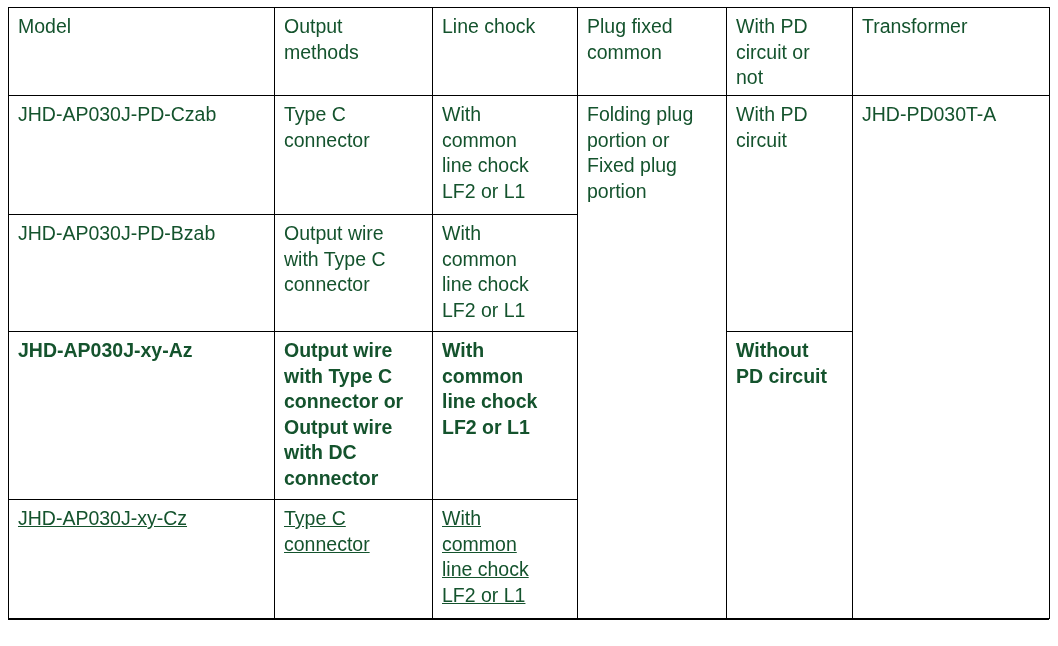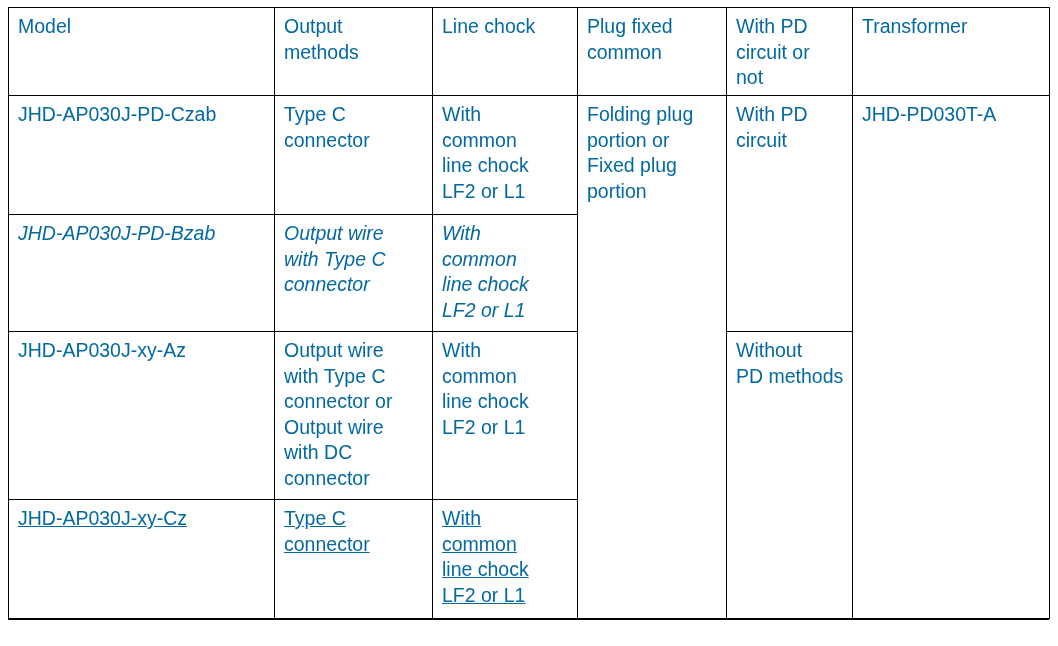--- a/index.html
+++ b/index.html
@@ -29,40 +29,40 @@
     background: #ffffff;
   }
 
   table.spec-table td {
     border: 1px solid #000000;
     vertical-align: top;
     padding: 6px 8px 4px 9px;
     font-size: 19.5px;
     line-height: 25.5px;
     font-family: "Liberation Sans", sans-serif;
-    color: #0369a1;
+    color: #14532d;
     background: #ffffff;
     white-space: pre-line;
     word-break: normal;
     overflow-wrap: break-word;
   }
 
   
   col.c-model       { width: 266px; }
   col.c-output      { width: 158px; }
   col.c-chock       { width: 145px; }
   col.c-plug        { width: 149px; }
   col.c-pd          { width: 126px; }
   col.c-transformer { width: 197px; }
 
   
   tr.row-header td { height: 77px; }
   tr.row-1 td      { height: 108px; }
-  tr.row-2 td      { height: 106px; font-style: italic; }
-  tr.row-3 td      { height: 157px; }
+  tr.row-2 td      { height: 106px; }
+  tr.row-3 td      { height: 157px; font-weight: bold; }
   tr.row-4 td      { height: 108px; text-decoration: underline; }
 
   
   #spec-table-wrap::after {
     content: "";
     position: absolute;
     left: 0;
     right: 0;
     bottom: -1px;
     height: 2px;
@@ -130,21 +130,21 @@
 with Type C
 connector or
 Output wire
 with DC
 connector</td>
         <td>With
 common
 line chock
 LF2 or L1</td>
         <td rowspan="2">Without
-PD methods</td>
+PD circuit</td>
       </tr>
 
       <tr class="row-4">
         <td>JHD-AP030J-xy-Cz</td>
         <td>Type C
 connector</td>
         <td>With
 common
 line chock
 LF2 or L1</td>

